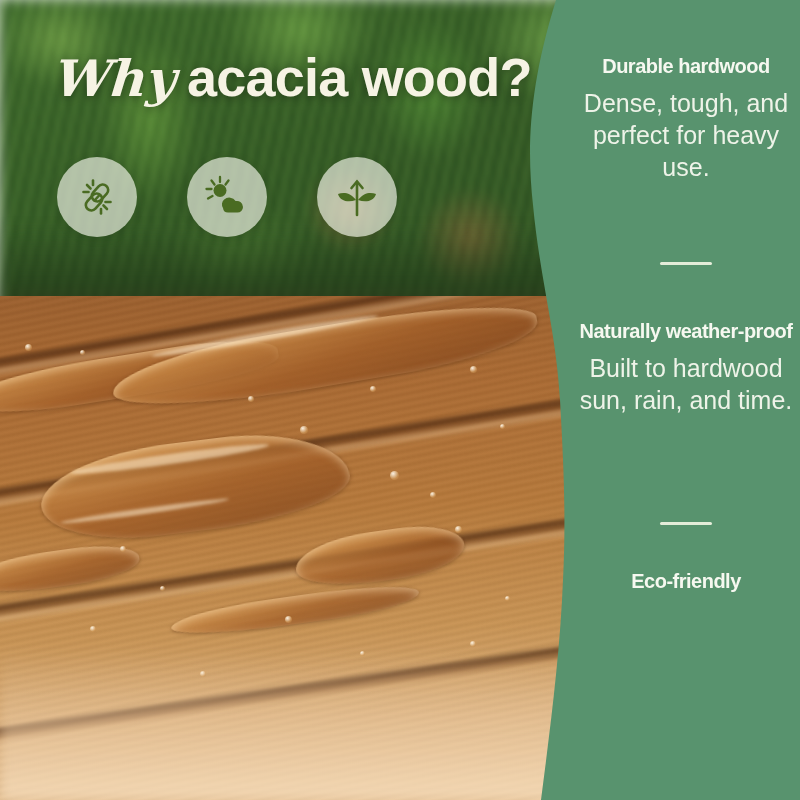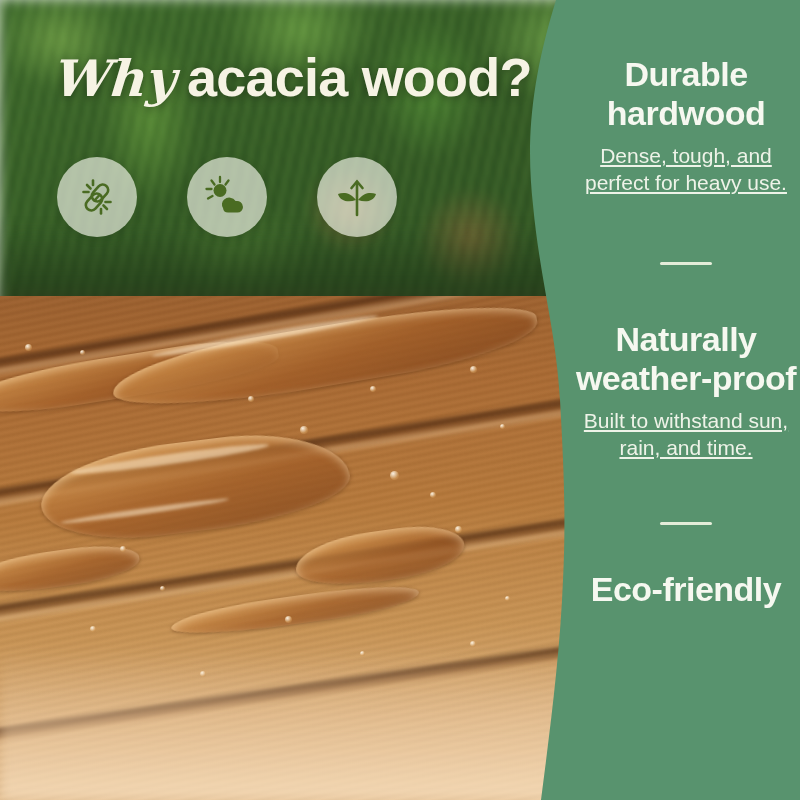--- a/index.html
+++ b/index.html
@@ -202,33 +202,32 @@
     height: 800px;
   }
   .feature {
     position: absolute;
     width: 228px;
     text-align: center;
     color: #f4f7ee;
   }
   .feature-title {
     font-weight: 700;
-    font-size: 34px;
+    font-size: 20px;
     line-height: 1.16;
     letter-spacing: -0.5px;
     margin: 0 0 9px 0;
     color: #f6f8f0;
   }
   .feature-desc {
     font-weight: 400;
-    font-size: 21px;
+    font-size: 25px;
     line-height: 1.28;
     margin: 0;
     color: #eef3e8;
-    text-decoration: underline;
   }
   .divider {
     position: absolute;
     left: 50%;
     transform: translateX(-50%);
     width: 52px;
     height: 3px;
     background: #e4ecd9;
     border-radius: 2px;
   }
@@ -376,21 +375,21 @@
 
     <div class="feature" id="f1">
       <p class="feature-title">Durable hardwood</p>
       <p class="feature-desc">Dense, tough, and perfect for heavy use.</p>
     </div>
 
     <div class="divider" id="d1"></div>
 
     <div class="feature" id="f2">
       <p class="feature-title">Naturally weather-proof</p>
-      <p class="feature-desc">Built to withstand sun, rain, and time.</p>
+      <p class="feature-desc">Built to hardwood sun, rain, and time.</p>
     </div>
 
     <div class="divider" id="d2"></div>
 
     <div class="feature" id="f3">
       <p class="feature-title">Eco-friendly</p>
     </div>
 
   </div>
 

